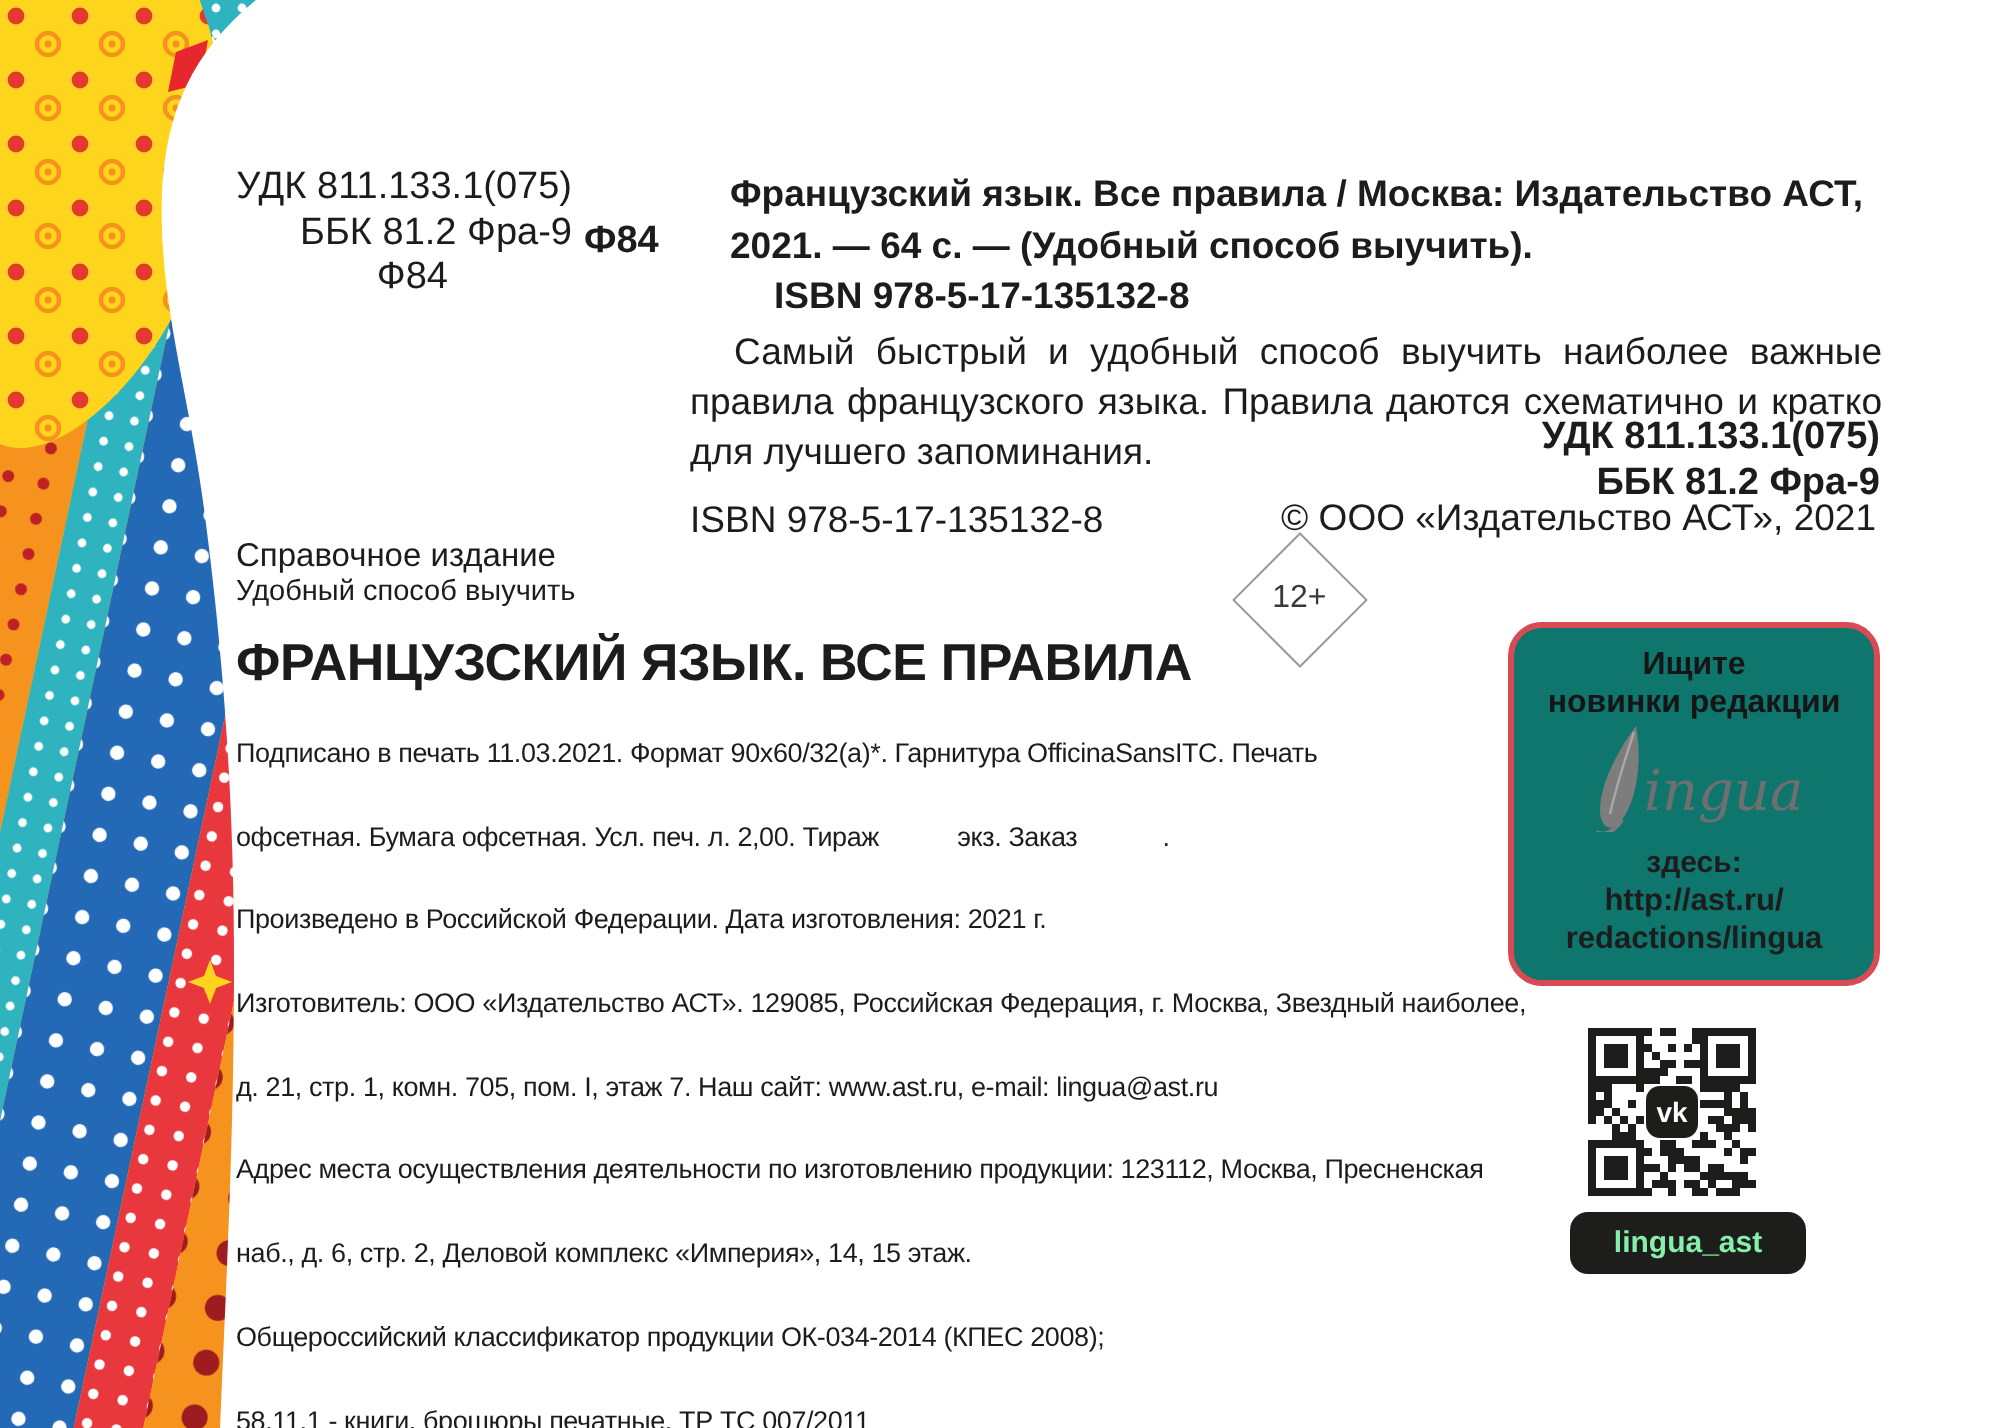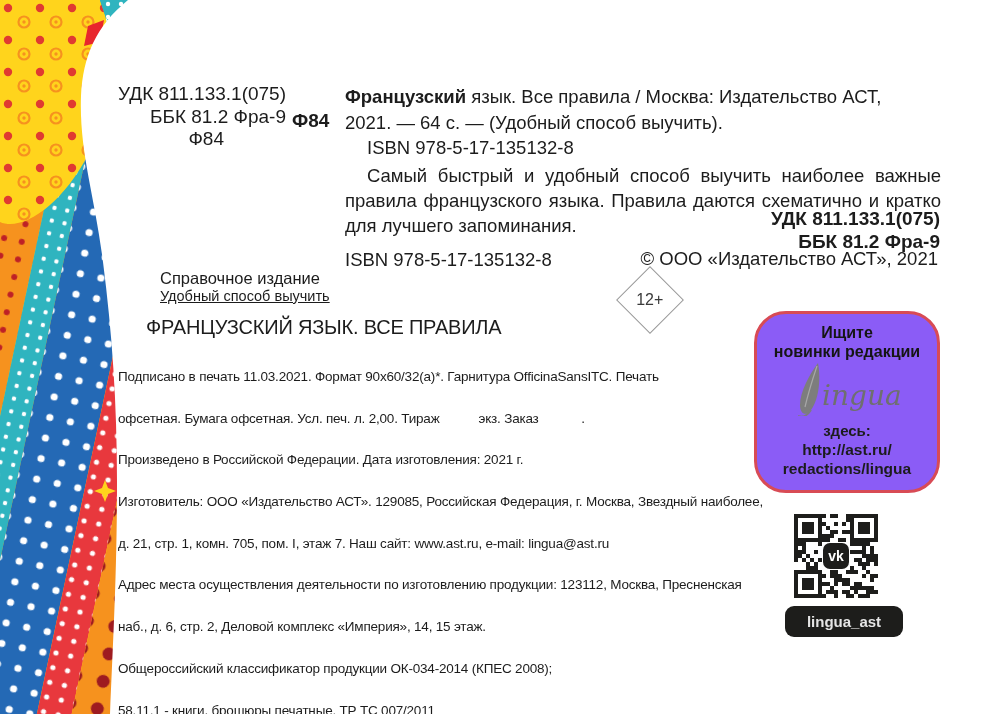--- a/index.html
+++ b/index.html
@@ -6,58 +6,58 @@
   .page{position:relative;width:1000px;height:714px;background:#fff;overflow:hidden;
         font-family:"Liberation Sans","DejaVu Sans",sans-serif;color:#1c1c1c;}
   .abs{position:absolute;}
 
   
   .udc-block{left:84px;top:83px;width:202px;text-align:right;font-size:19px;line-height:22.5px;}
   .udc-block .code-line{padding-right:62px;}
 
   
   .f84-mid{left:292px;top:110px;font-size:19px;font-weight:bold;}
-  .biblio{left:345px;top:84px;width:596px;font-size:18.5px;line-height:25.5px;}
+  .biblio{left:365px;top:84px;width:596px;font-size:18.5px;line-height:25.5px;font-weight:bold;}
   .biblio .isbn-indent{margin-left:22px;}
   .annotation{left:345px;top:163px;width:596px;font-size:18.5px;line-height:25px;
               text-align:justify;text-indent:22px;}
   .codes-right{left:640px;top:207px;width:300px;text-align:right;font-weight:bold;
                font-size:19px;line-height:23px;}
   .isbn-row{left:345px;top:249px;font-size:18.5px;}
   .copyright{left:560px;top:248px;width:378px;text-align:right;font-size:18.5px;}
 
   
-  .edition{left:118px;top:269px;line-height:18px;margin-left:42px;}
+  .edition{left:118px;top:269px;line-height:18px;}
   .edition .e1,.edition .e2{font-size:16.5px;}
-  .edition .e3{font-size:14.5px;text-decoration:underline;}
+  .edition .e3{font-size:14.5px;}
 
   
   .age-diamond{left:626px;top:276px;width:46px;height:46px;border:1.5px solid #9a9a9a;
                transform:rotate(45deg);background:#fff;display:flex;align-items:center;justify-content:center;}
   .age-diamond span{transform:rotate(-45deg);font-size:16px;color:#3a3a3a;}
 
-  .book-title{left:118px;top:316px;font-size:20px;font-weight:normal;letter-spacing:-0.2px;margin-left:28px;}
+  .book-title{left:118px;top:316px;font-size:26px;font-weight:bold;letter-spacing:-0.2px;}
 
   
   .imprint{left:118px;top:342px;width:650px;font-size:13.5px;line-height:13.9px;
            letter-spacing:-0.2px;white-space:pre-wrap;}
 
   
   .promo{left:754px;top:311px;width:186px;height:182px;box-sizing:border-box;
-         border:3px solid #D84B55;border-radius:32px;background:#8b5cf6;
+         border:3px solid #D84B55;border-radius:17px;background:#0f766e;
          display:flex;flex-direction:column;align-items:center;padding-top:9px;}
   .promo .ph{font-size:16px;font-weight:bold;line-height:19px;color:#151515;}
   .promo .pz{font-size:15px;font-weight:bold;line-height:18px;}
   .promo .purl{font-size:15.5px;font-weight:bold;line-height:19px;}
   .logo-wrap{margin:1px 0 2px 0;}
 
   
   .qr-wrap{left:794px;top:514px;width:84px;height:84px;}
   .qr-pill{left:785px;top:606px;width:118px;height:31px;background:#1d1d1b;border-radius:9px;
-           display:flex;align-items:center;justify-content:center;color:#e5e5e5;
+           display:flex;align-items:center;justify-content:center;color:#86efac;
            font-size:15px;font-weight:bold;}
 </style>
 </head>
 <body>
 
 <div class="page">
 
   <svg class="abs" style="left:0;top:0;" width="170" height="714" viewBox="0 0 170 714">
     <defs>
       <pattern id="p-top" width="32" height="32" patternUnits="userSpaceOnUse">

